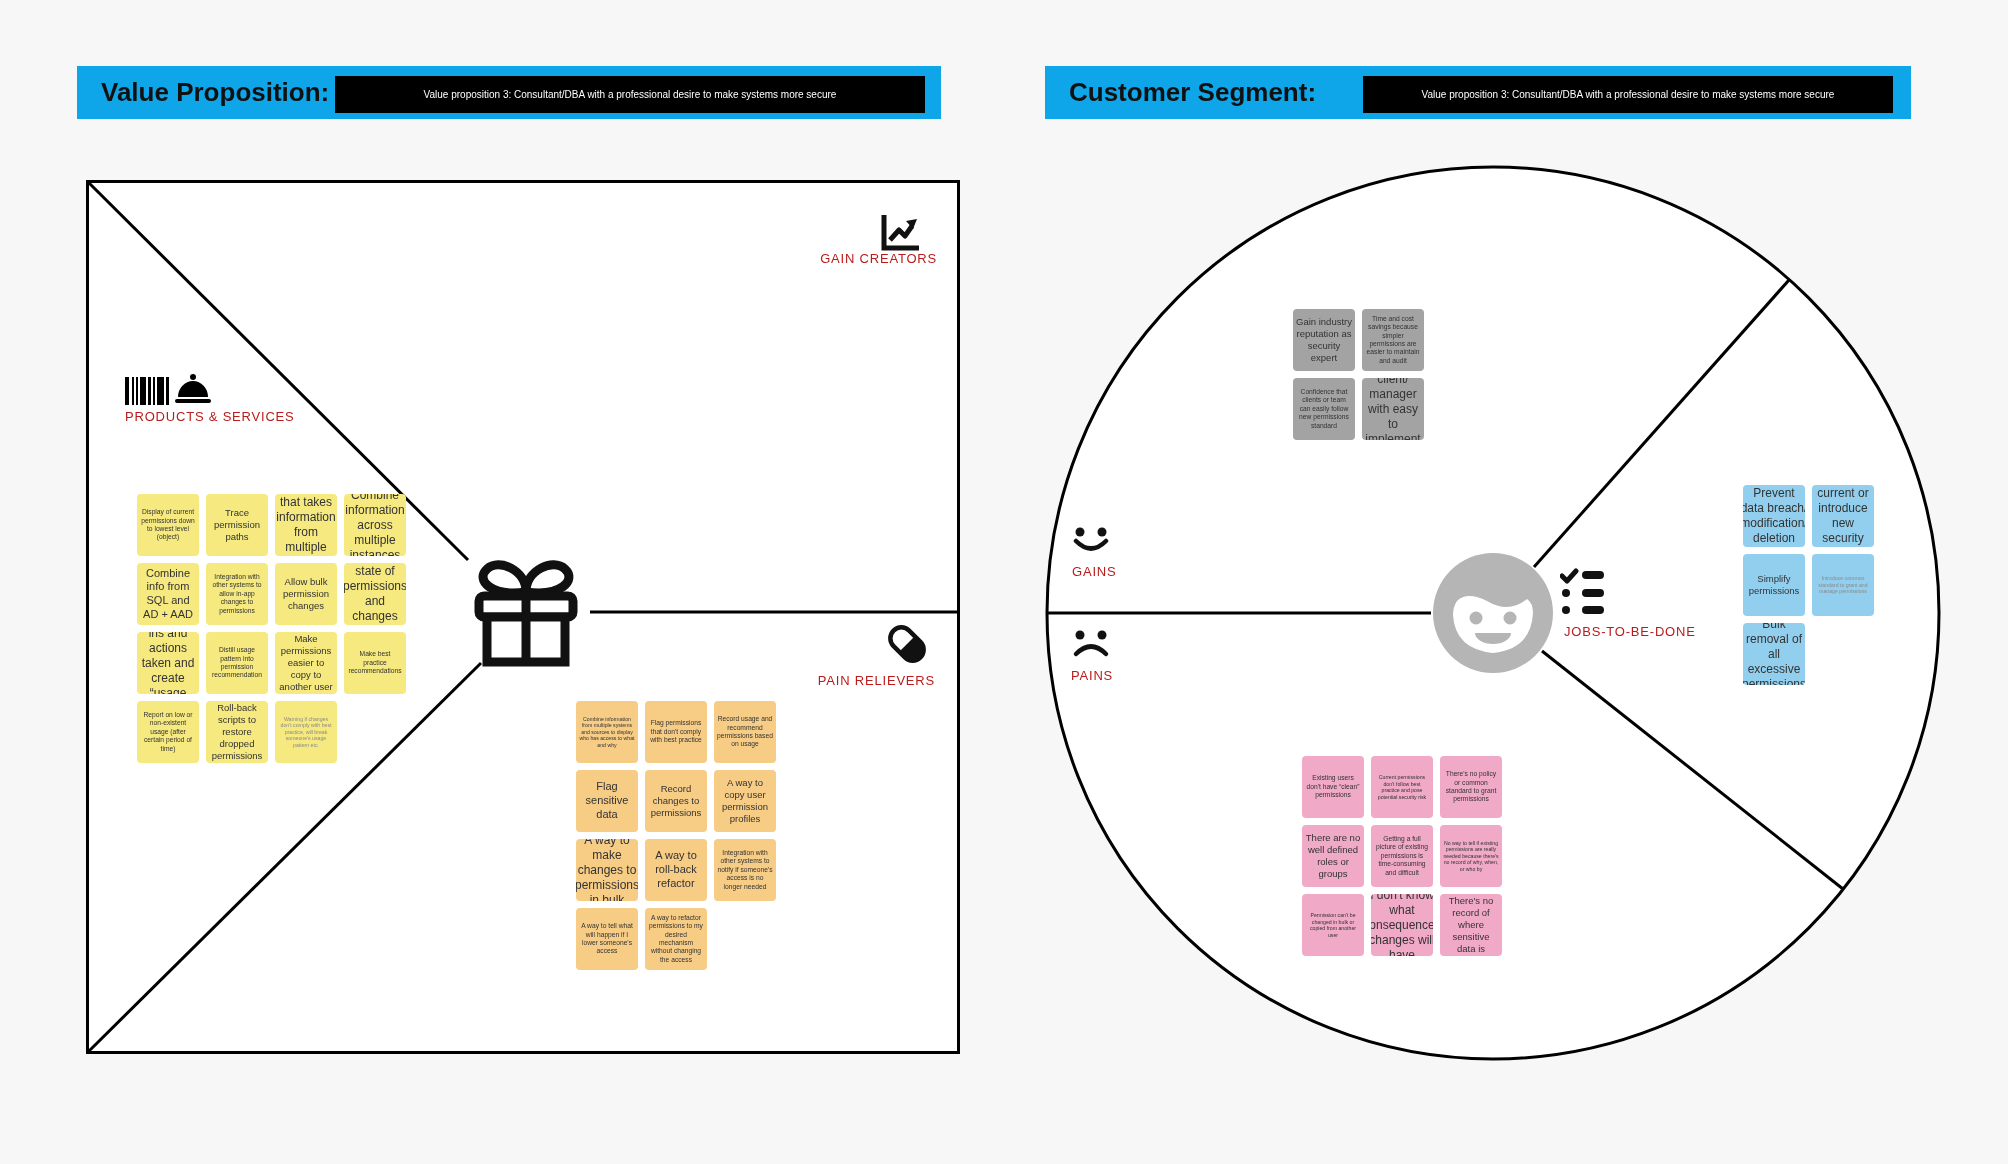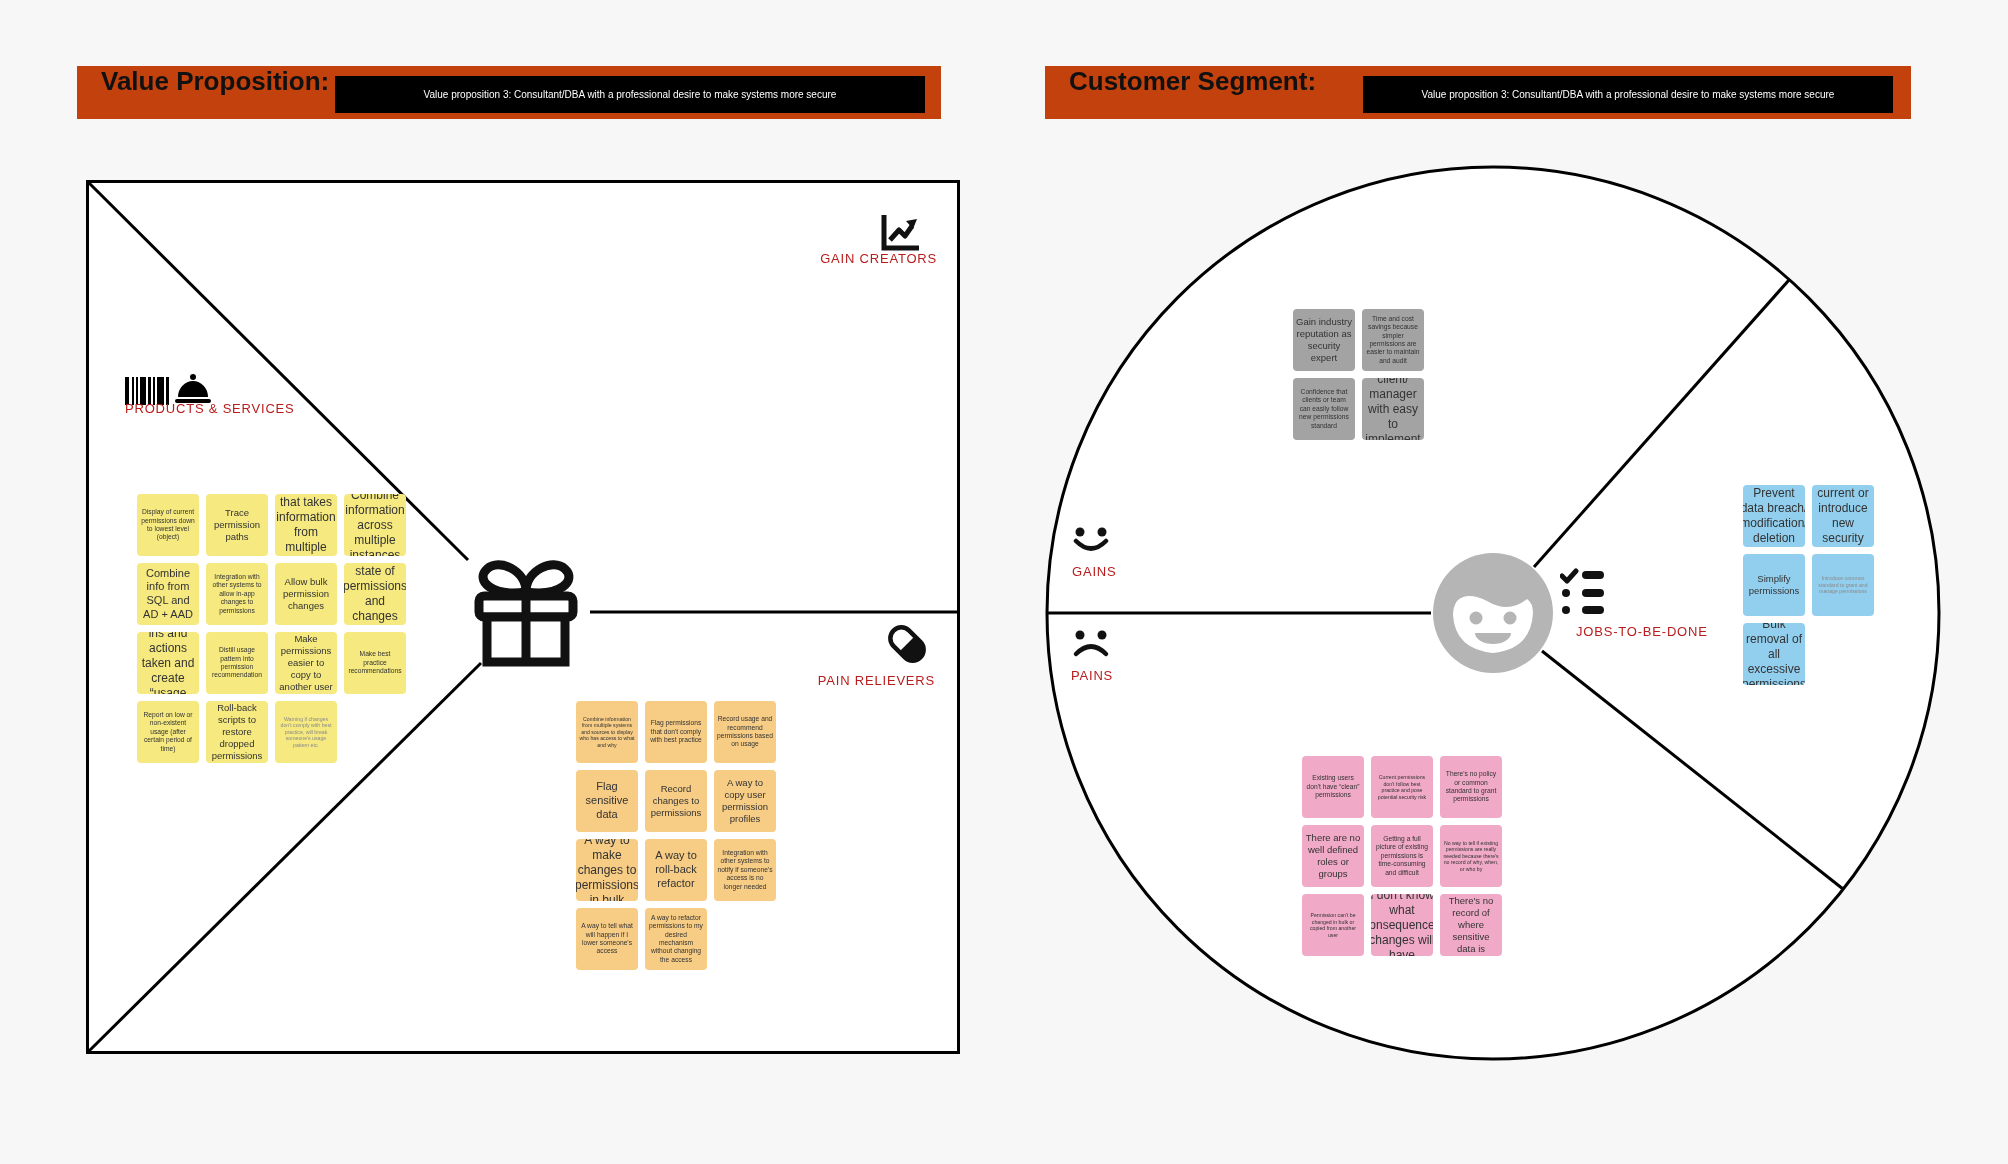--- a/index.html
+++ b/index.html
@@ -1,18 +1,18 @@
 <!DOCTYPE html>
 <html><head>
 <meta charset="utf-8">
 <style>
   html,body{margin:0;padding:0;background:#f7f7f8;}
   .board{position:relative;width:2008px;height:1164px;background:#f7f7f8;
          font-family:"Liberation Sans",sans-serif;overflow:hidden;}
-  .hdr{position:absolute;background:#c2410c;display:flex;}
+  .hdr{position:absolute;background:#0ea5e9;display:flex;align-items:center;}
   .hdr-title{font-size:26px;font-weight:bold;color:#111;padding-left:24px;white-space:nowrap;}
   .banner{position:absolute;background:#000;color:#fff;display:flex;align-items:center;
           justify-content:center;font-size:10px;text-align:center;padding:0 10px;box-sizing:border-box;}
   .sq{position:absolute;left:86px;top:180px;width:868px;height:868px;background:#fff;
       border:3px solid #000;box-sizing:content-box;}
   .abs{position:absolute;}
   svg.lines{position:absolute;left:0;top:0;}
   .label{position:absolute;font-size:13px;letter-spacing:.8px;color:#b91c1c;white-space:nowrap;}
   .cluster{position:absolute;display:grid;gap:7px;}
   .c2{grid-template-columns:repeat(2,62px);grid-auto-rows:62px;}
@@ -64,21 +64,21 @@
       <rect x="23" y="0" width="3" height="28"></rect>
         <rect x="28" y="0" width="2" height="28"></rect>
       <rect x="32" y="0" width="7" height="28"></rect>
         <rect x="41" y="0" width="3" height="28"></rect>
     </svg>
     <svg class="abs" style="left:86px;top:190px;" width="36" height="32" viewBox="0 0 36 32">
       <circle cx="18" cy="4" r="3"></circle>
       <path d="M3,24 a15,16 0 0 1 30,0 z"></path>
       <rect x="0" y="26" width="36" height="4" rx="2"></rect>
     </svg>
-    <div class="label" style="left:36px;top:218px;">PRODUCTS &amp; SERVICES</div>
+    <div class="label" style="left:36px;top:226px;">PRODUCTS &amp; SERVICES</div>
 
     <div class="cluster c4" style="left:48px;top:311px;">
       <div class="note yellow f-sm">Display of current permissions down to lowest level (object)</div>
       <div class="note yellow f-lg">Trace permission paths</div>
       <div class="note yellow f-md">Integration that takes information from multiple systems</div>
       <div class="note yellow f-md">Combine information across multiple instances</div>
       <div class="note yellow f-xl">Combine info from SQL and AD + AAD</div>
       <div class="note yellow f-sm">Integration with other systems to allow in-app changes to permissions</div>
       <div class="note yellow f-lg">Allow bulk permission changes</div>
       <div class="note yellow f-md">Record state of permissions and changes made</div>
@@ -168,21 +168,21 @@
     </div>
 
     <svg class="abs" style="left:520px;top:408px;" width="46" height="48" viewBox="0 0 46 48">
       <path d="M2,8 l5,5 L16,3" fill="none" stroke="#111" stroke-width="5" stroke-linecap="round" stroke-linejoin="round"></path>
       <rect x="22" y="3" width="22" height="8" rx="4" fill="#111"></rect>
       <circle cx="6" cy="25" r="4" fill="#111"></circle>
       <rect x="22" y="21" width="22" height="8" rx="4" fill="#111"></rect>
       <circle cx="6" cy="42" r="4" fill="#111"></circle>
       <rect x="22" y="38" width="22" height="8" rx="4" fill="#111"></rect>
     </svg>
-    <div class="label" style="left:536px;top:464px;">JOBS-TO-BE-DONE</div>
+    <div class="label" style="left:524px;top:464px;">JOBS-TO-BE-DONE</div>
     <div class="cluster c2" style="left:703px;top:325px;">
       <div class="note blue f-md">Prevent data breach/ modification/ deletion</div>
       <div class="note blue f-md">Fix current or introduce new security model</div>
       <div class="note blue f-lg">Simplify permissions</div>
       <div class="note blue f-xs dim">Introduce common standard to grant and manage permissions</div>
       <div class="note blue f-md">Bulk removal of all excessive permissions</div>
     </div>
   </div>
 
 </div>

